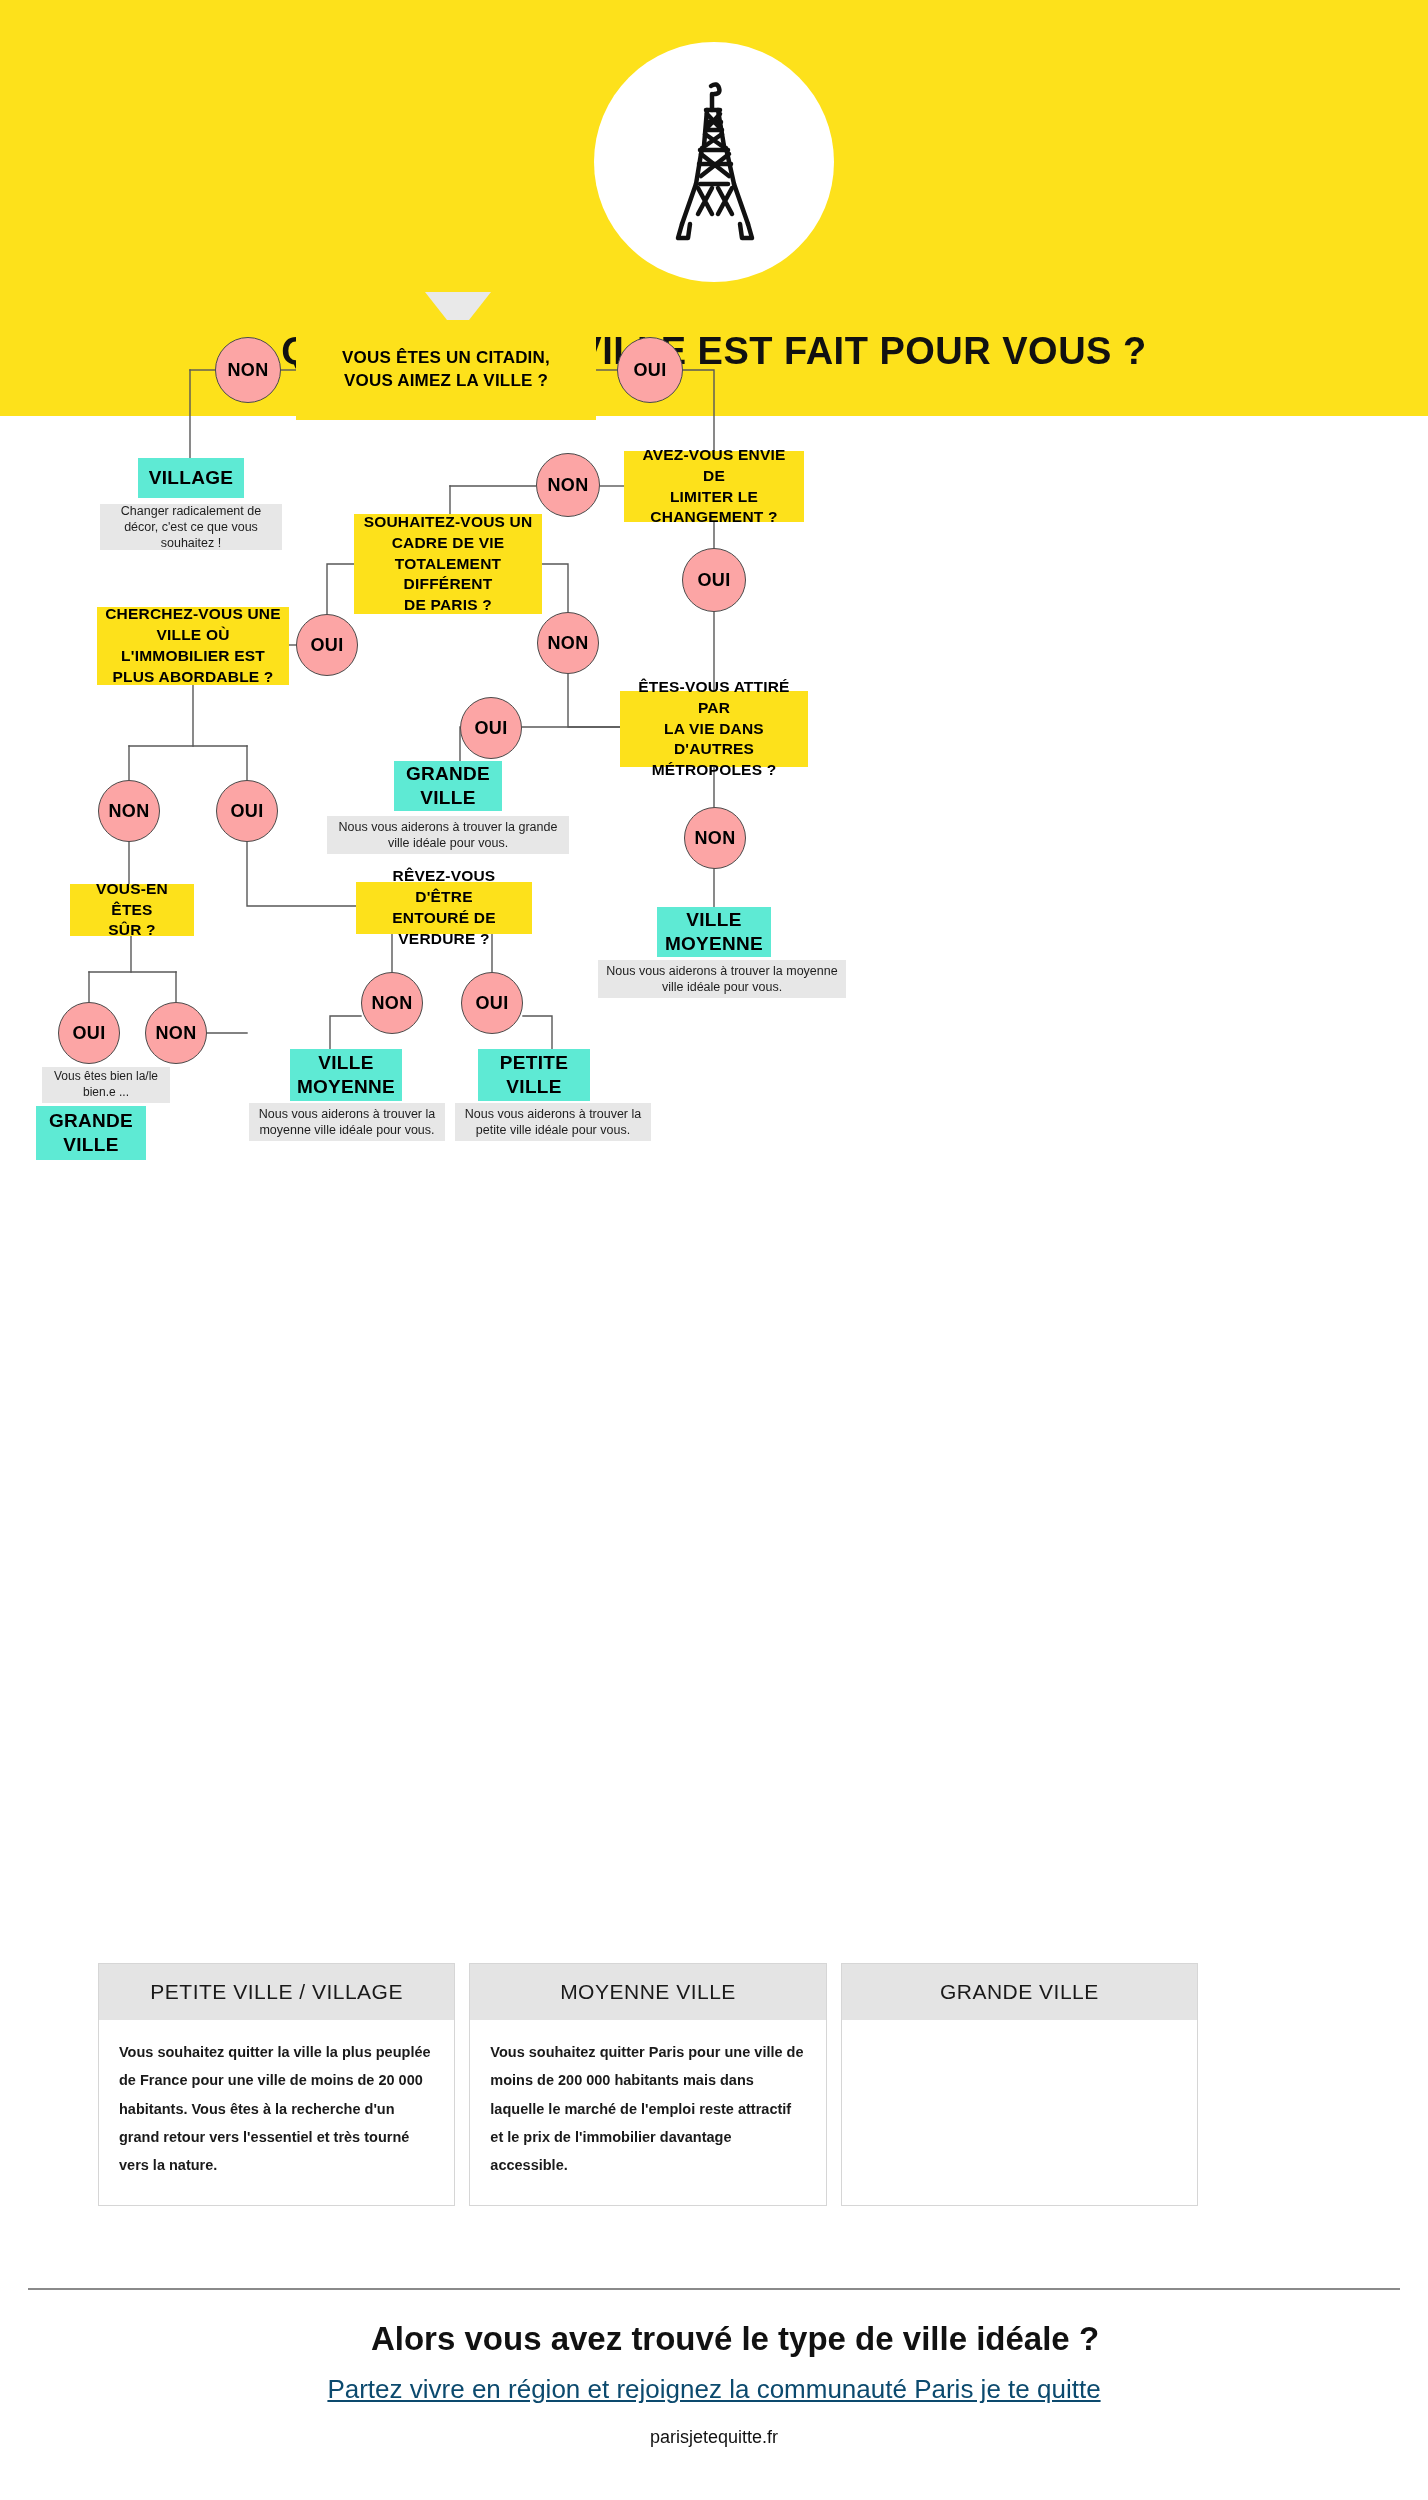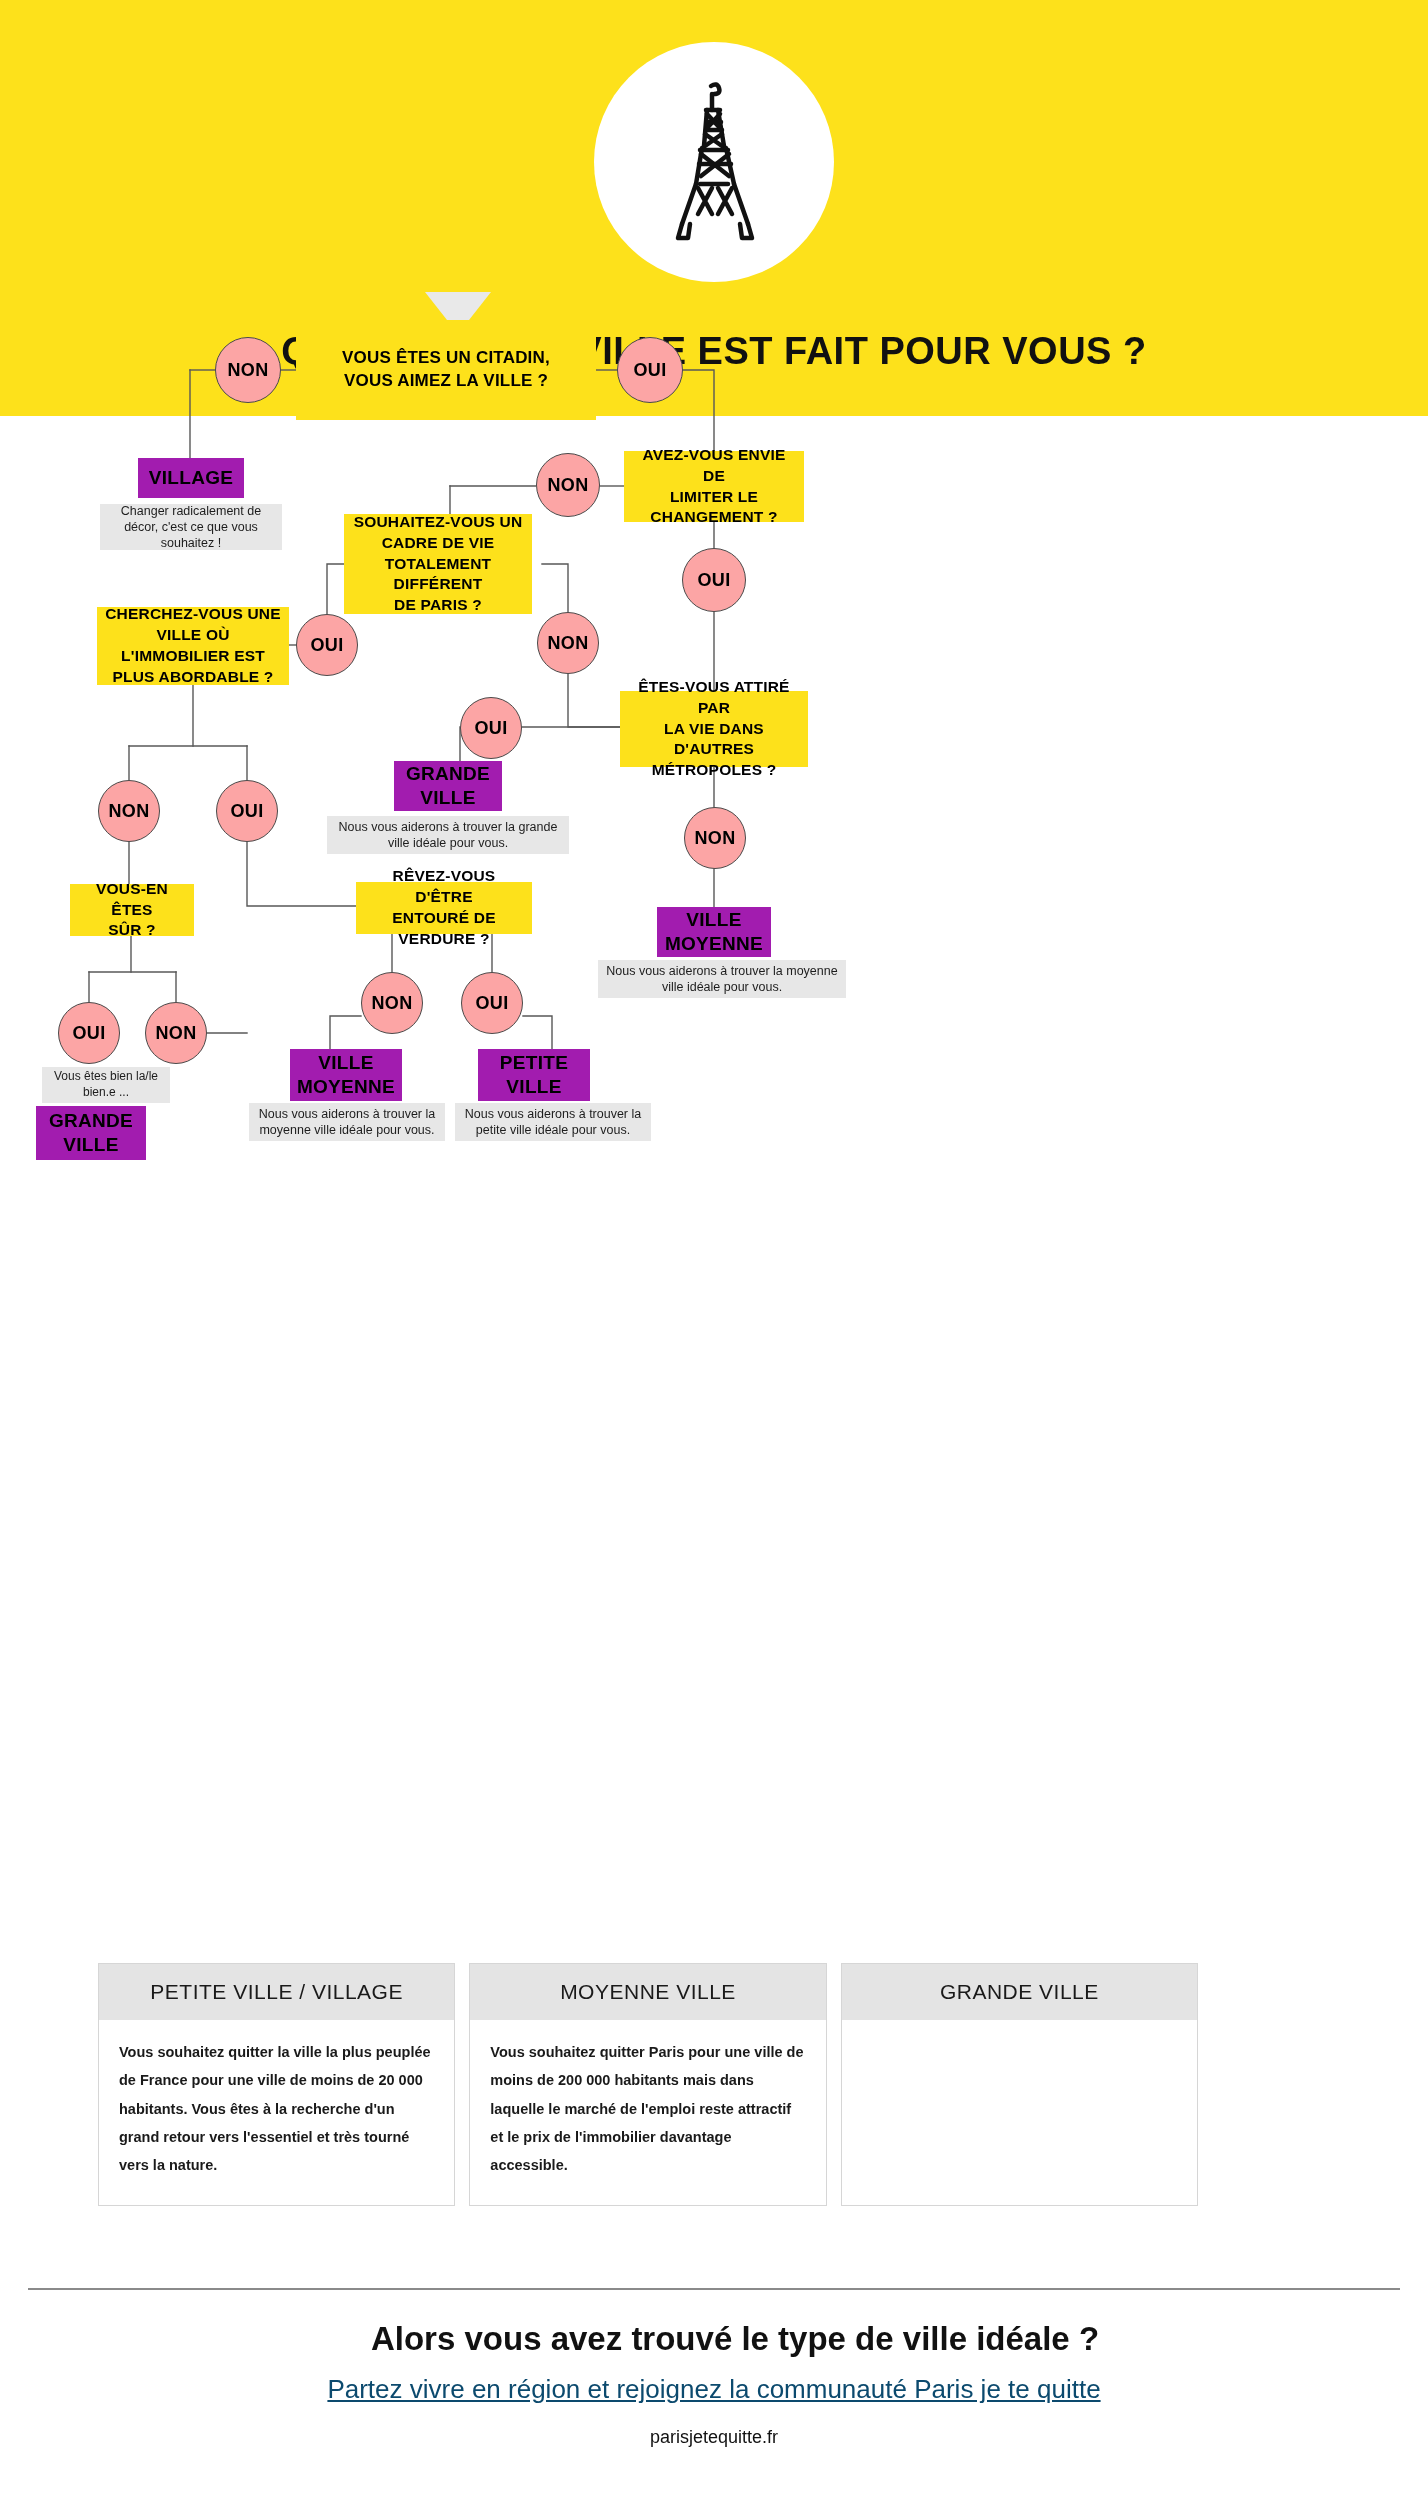--- a/index.html
+++ b/index.html
@@ -78,21 +78,21 @@
     background: #FDE11B;
     color: #000000;
     font-weight: 700;
     font-size: 15.5px;
     line-height: 1.35;
     letter-spacing: 0.2px;
     padding: 6px 8px;
   }
   .qbox.big { font-size: 17px; }
   .result {
-    background: #a21caf;
+    background: #5eead4;
     color: #000000;
     font-weight: 700;
     font-size: 19px;
     line-height: 1.25;
     letter-spacing: 0.3px;
   }
 
   
   .ans {
     background: #fca5a5;
@@ -293,21 +293,21 @@
 LIMITER LE
 CHANGEMENT ?</span>
     </div>
     <div class="node ans" style="left:536px; top:37px; width:64px; height:64px;">
       <span>NON</span>
     </div>
     <div class="node ans" style="left:682px; top:132px; width:64px; height:64px;">
       <span>OUI</span>
     </div>
 
-    <div class="node qbox" style="left:344px; top:98px; width:188px; height:100px;">
+    <div class="node qbox" style="left:354px; top:98px; width:188px; height:100px;">
       <span style="white-space:pre-line">SOUHAITEZ-VOUS UN
 CADRE DE VIE
 TOTALEMENT DIFFÉRENT
 DE PARIS ?</span>
     </div>
     <div class="node ans" style="left:296px; top:198px; width:62px; height:62px;">
       <span>OUI</span>
     </div>
     <div class="node ans" style="left:537px; top:196px; width:62px; height:62px;">
       <span>NON</span>

